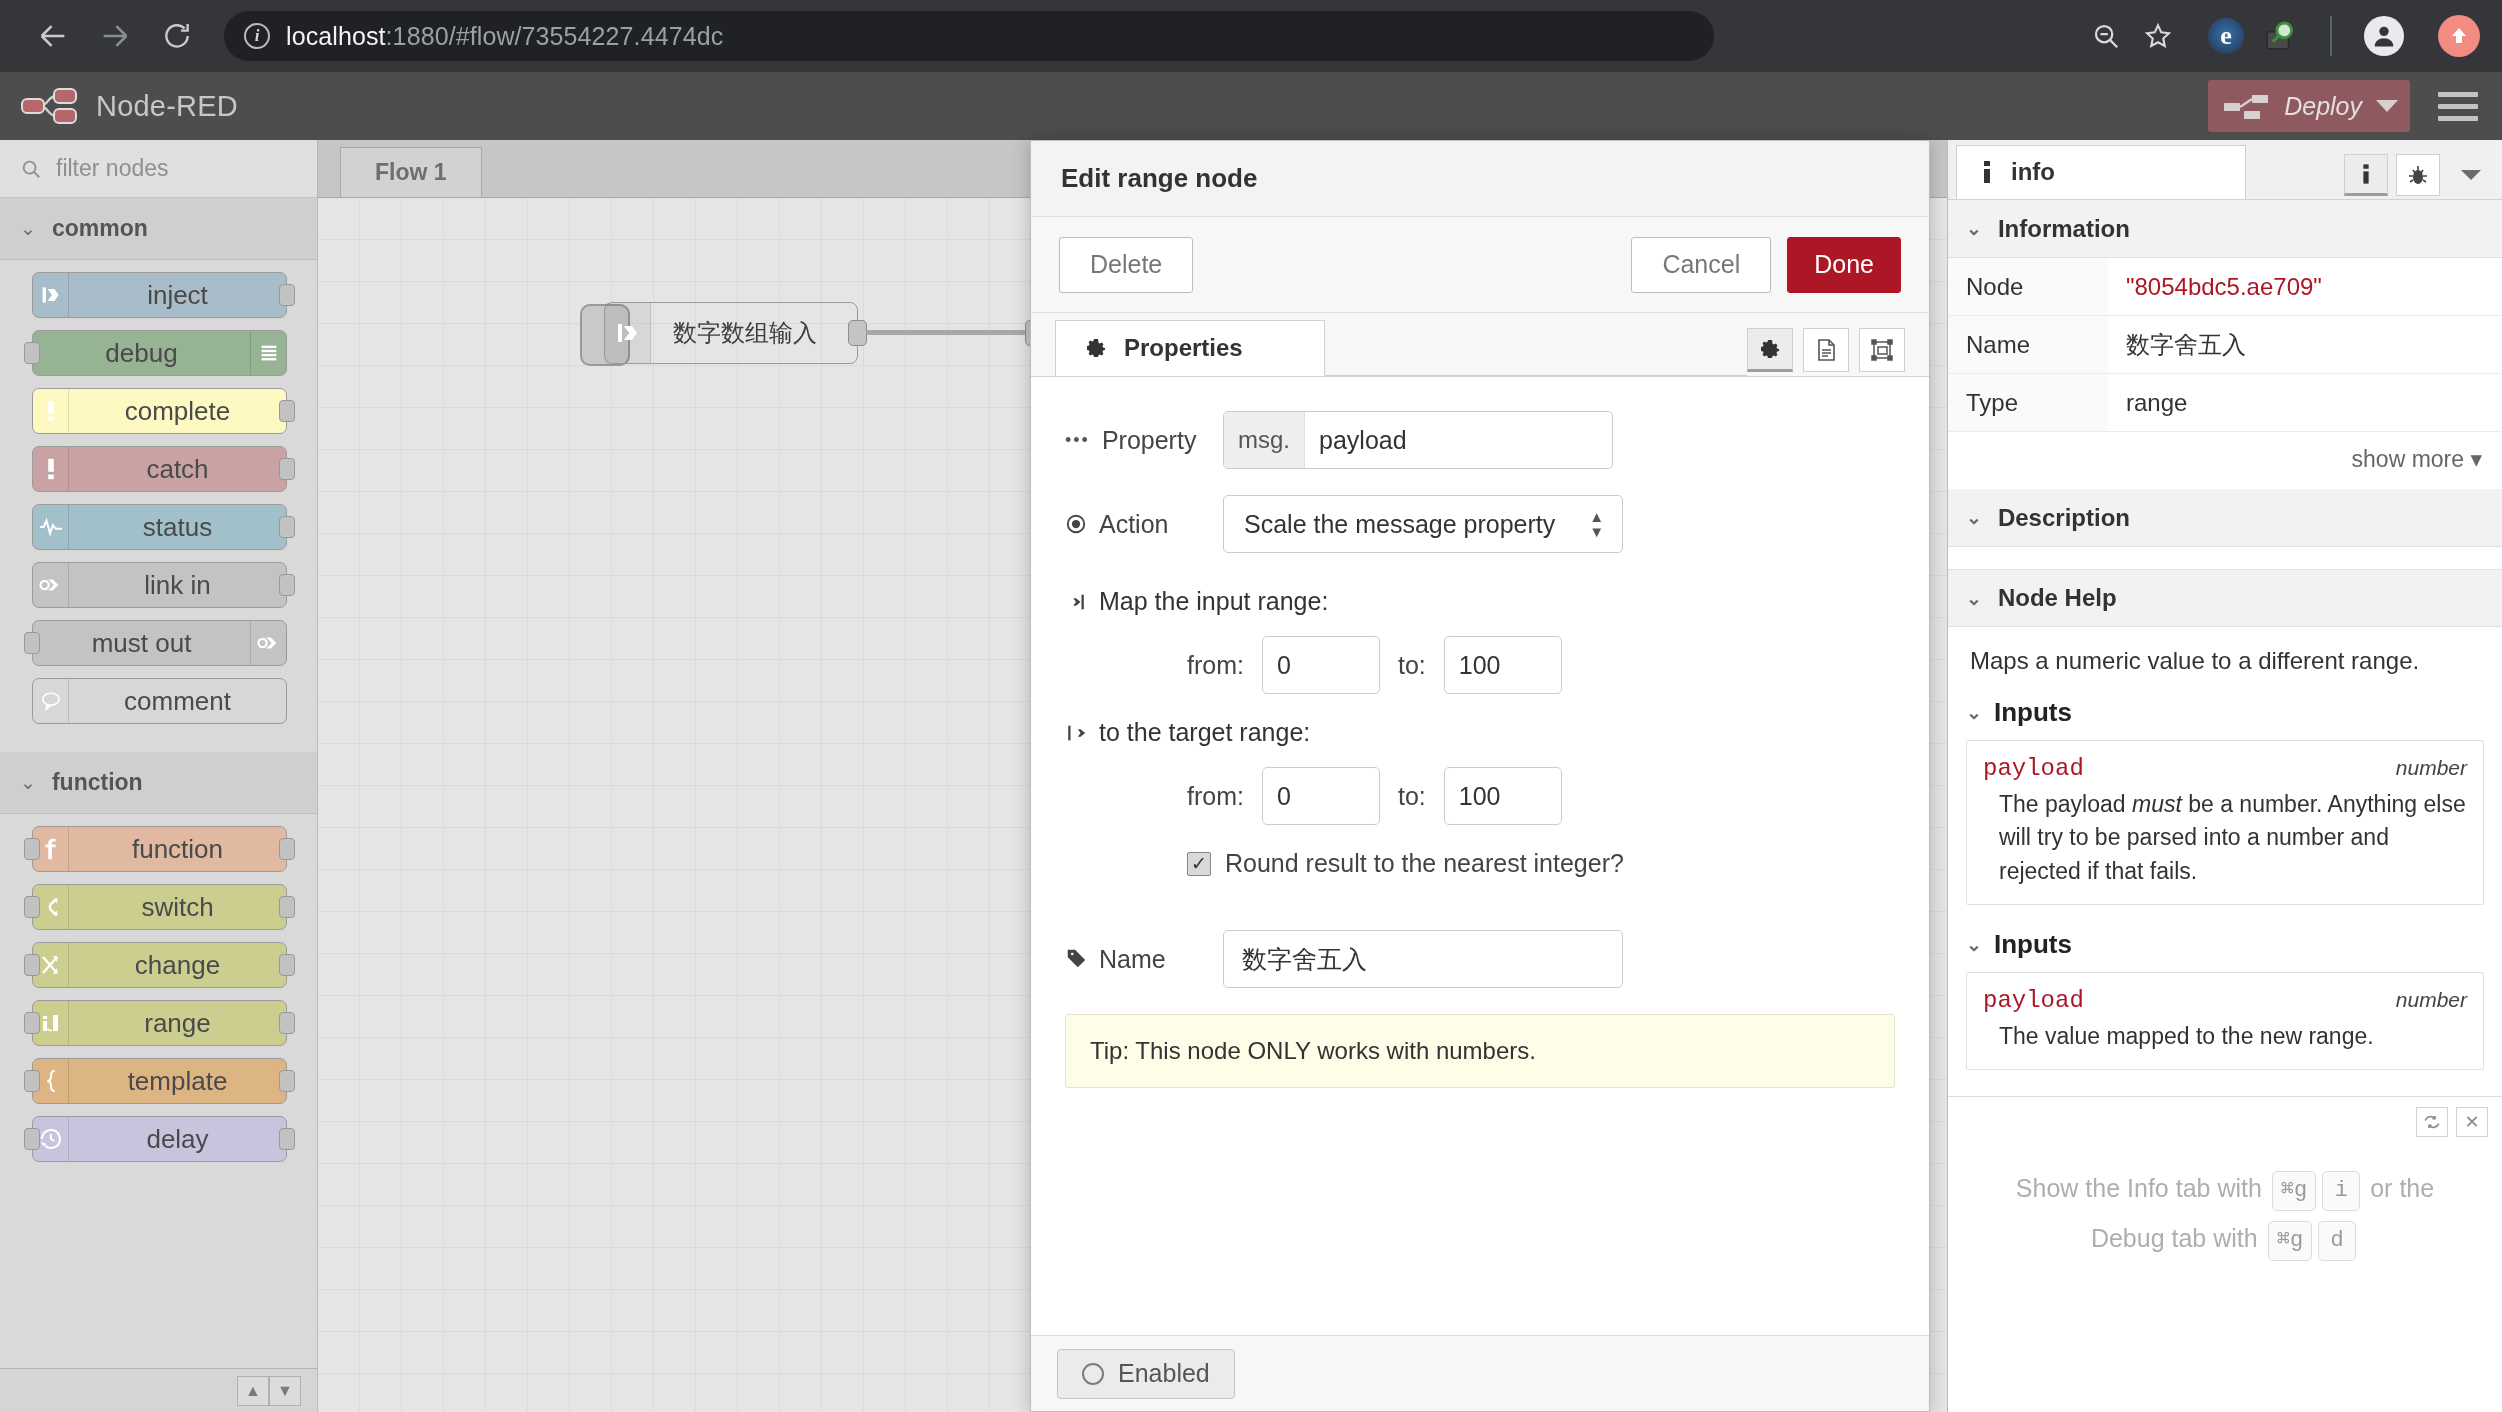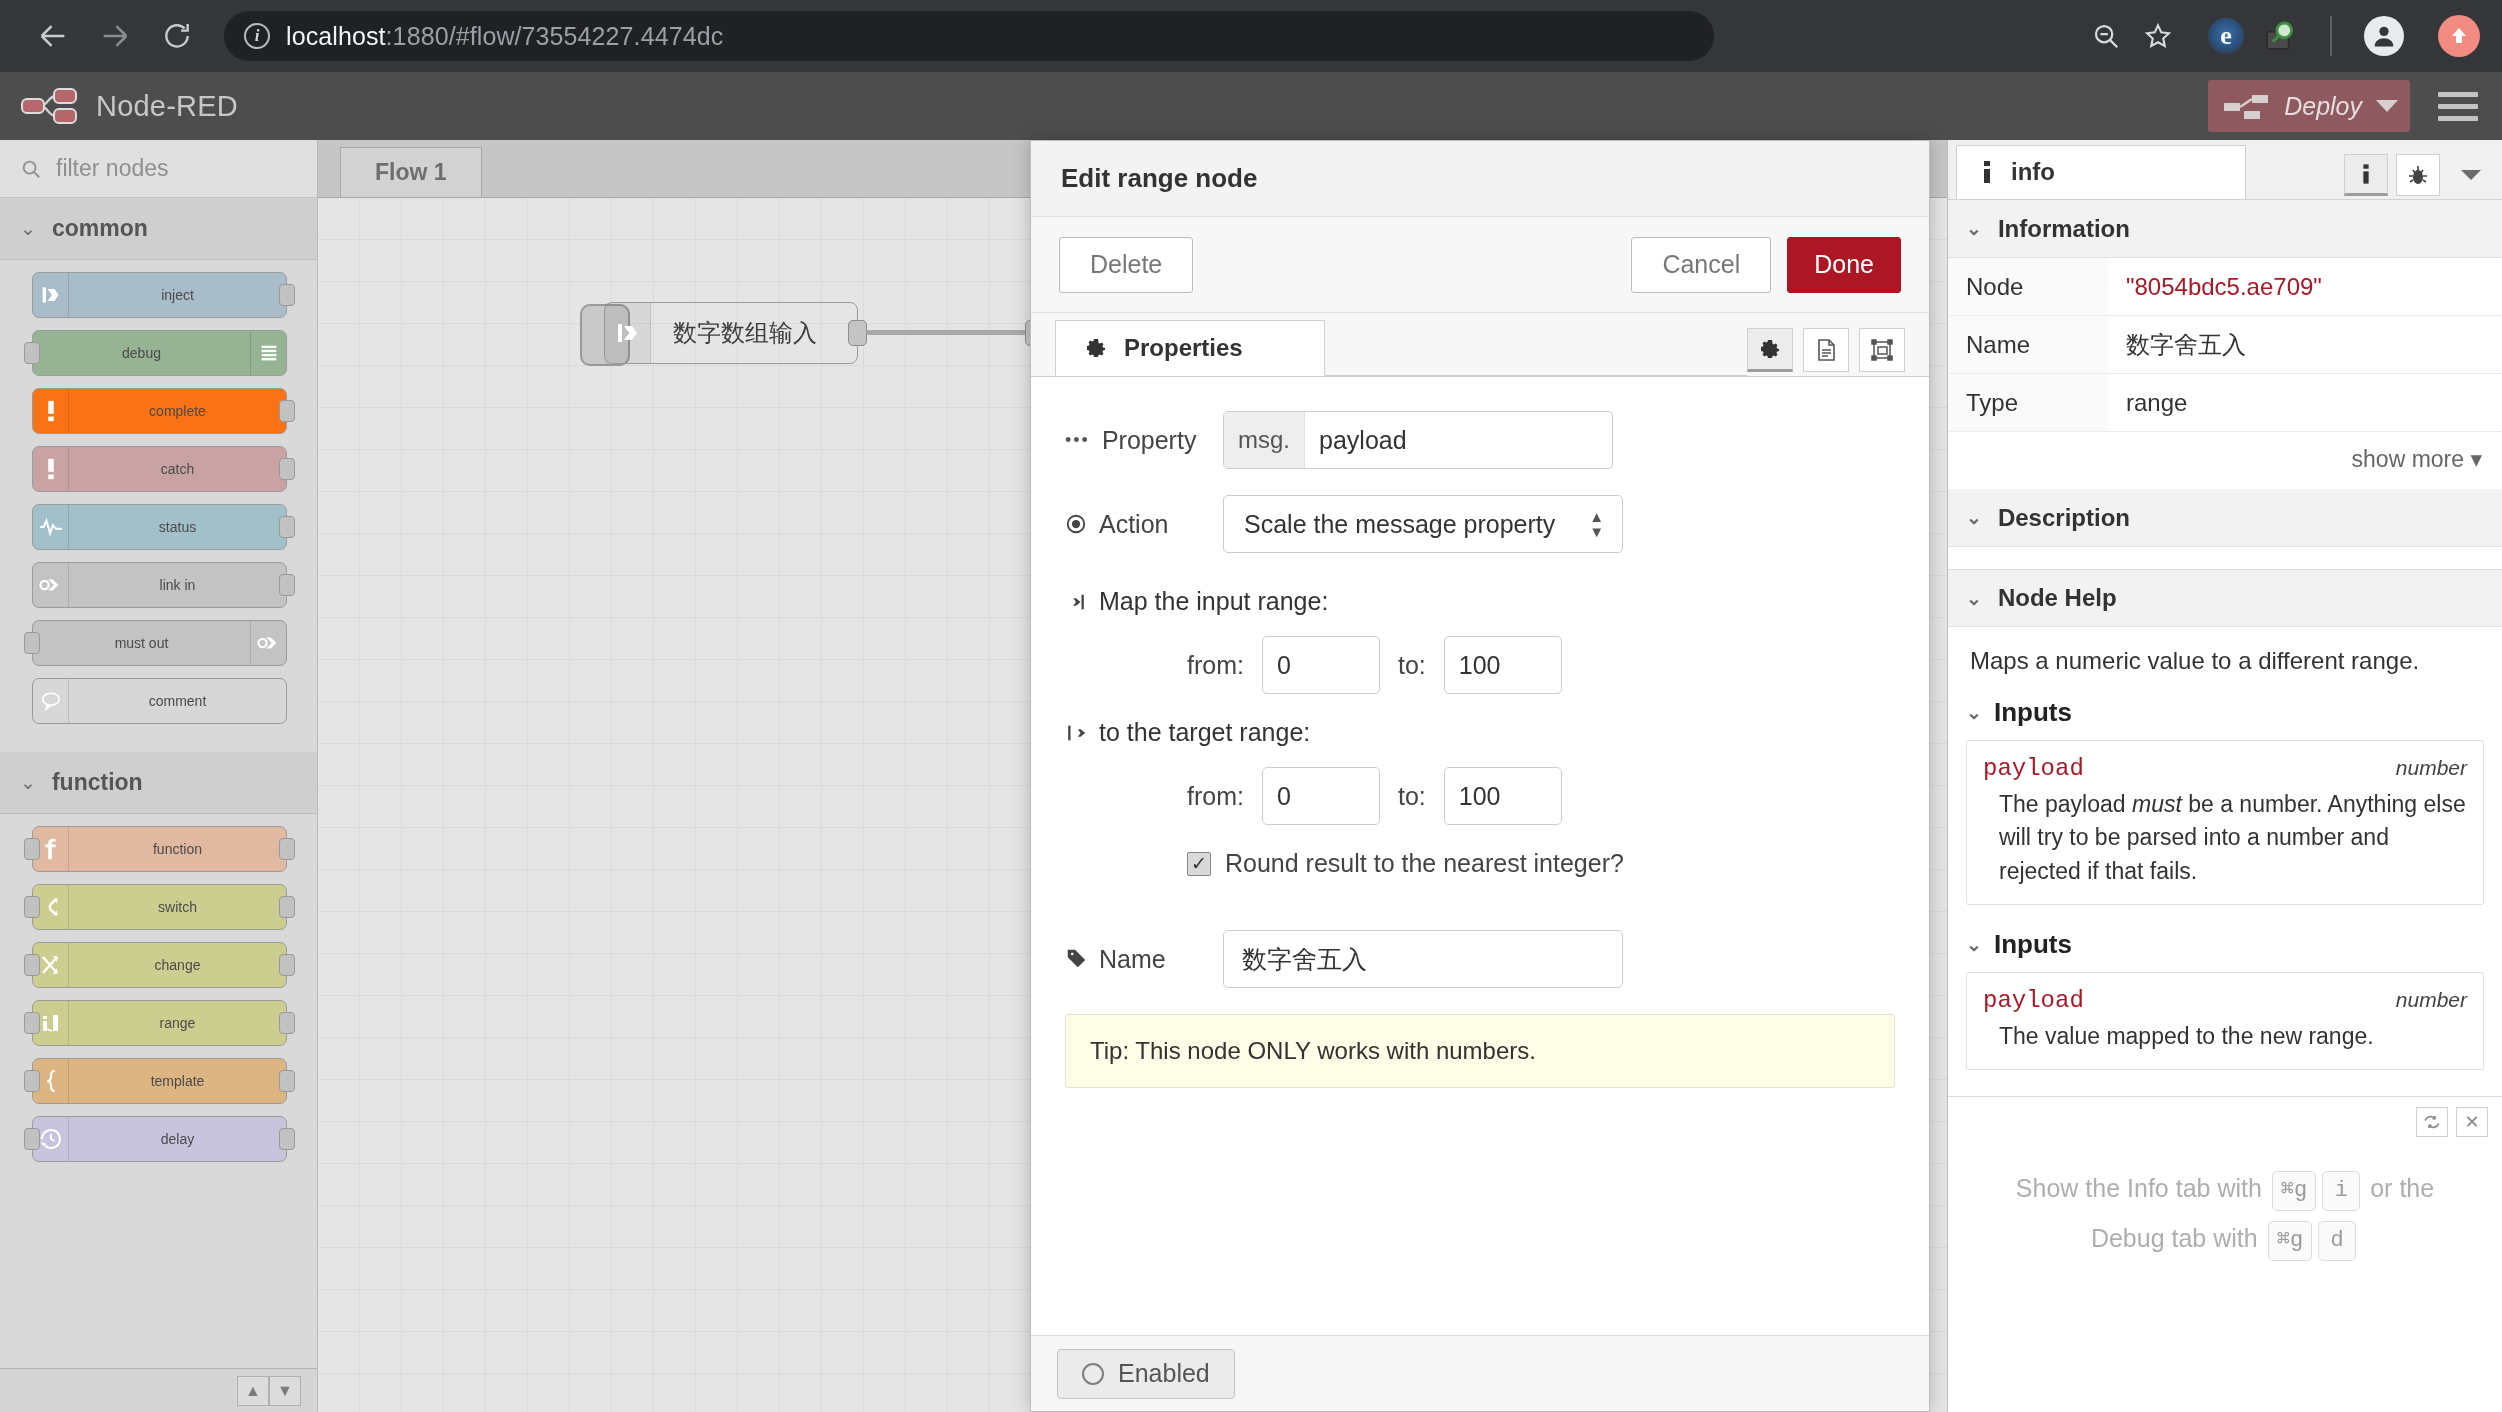--- a/index.html
+++ b/index.html
@@ -89,21 +89,21 @@
   .cat-body { padding: 12px 0 16px 0; background: #d9d9d9; }
   .pnode {
     position: relative; height: 46px; margin: 0 30px 12px 32px; border-radius: 7px;
     border: 1px solid #9b9b9b; display: flex; align-items: center; cursor: move;
   }
   .pnode .icon-cell {
     width: 36px; height: 100%; display:flex;align-items:center;justify-content:center;
     border-right: 1px solid rgba(0,0,0,.12); border-radius: 6px 0 0 6px; flex: 0 0 auto;
   }
   .pnode .icon-cell.right { border-right: none; border-left: 1px solid rgba(0,0,0,.12); border-radius: 0 6px 6px 0; margin-left: auto;}
-  .pnode .plabel { flex: 1 1 auto; text-align: center; font-size: 14px; color: #4a4a4a; }
+  .pnode .plabel { flex: 1 1 auto; text-align: center; font-size: 26px; color: #4a4a4a; }
   .port {
     position: absolute; width: 16px; height: 22px; border: 1px solid #999; background: #c2c2c2;
     border-radius: 4px; top: 50%; transform: translateY(-50%);
   }
   .port.in { left: -9px; }
   .port.out { right: -9px; }
   .palette-footer {
     position:absolute; bottom:0; left:0; right:0; height: 44px; background:#d5d5d5;
     border-top: 1px solid #b5b5b5; display:flex; justify-content:flex-end; align-items:center; padding-right: 16px; gap: 0;
   }
@@ -348,21 +348,21 @@
             <div class="icon-cell right">
               <svg width="22" height="22" viewBox="0 0 24 24" fill="#fff">
                 <rect x="4" y="4" width="16" height="2.6"></rect>
                 <rect x="4" y="8.5" width="16" height="2.6"></rect>
                 <rect x="4" y="13" width="16" height="2.6"></rect>
                 <rect x="4" y="17.5" width="16" height="2.6"></rect>
               </svg>
             </div>
             <span class="port in"></span>
           </div>
-          <div class="pnode" style="background: #f97316;">
+          <div class="pnode" style="background: #fef9c3;">
             <div class="icon-cell">
               <svg width="14" height="24" viewBox="0 0 14 26" fill="#fff">
                 <rect x="4" y="2" width="6" height="14"></rect>
                 <rect x="4" y="19" width="6" height="5"></rect>
               </svg>
             </div>
             <div class="plabel">complete</div>
             <span class="port out"></span>
           </div>
           <div class="pnode" style="background: rgb(201, 163, 163);">

